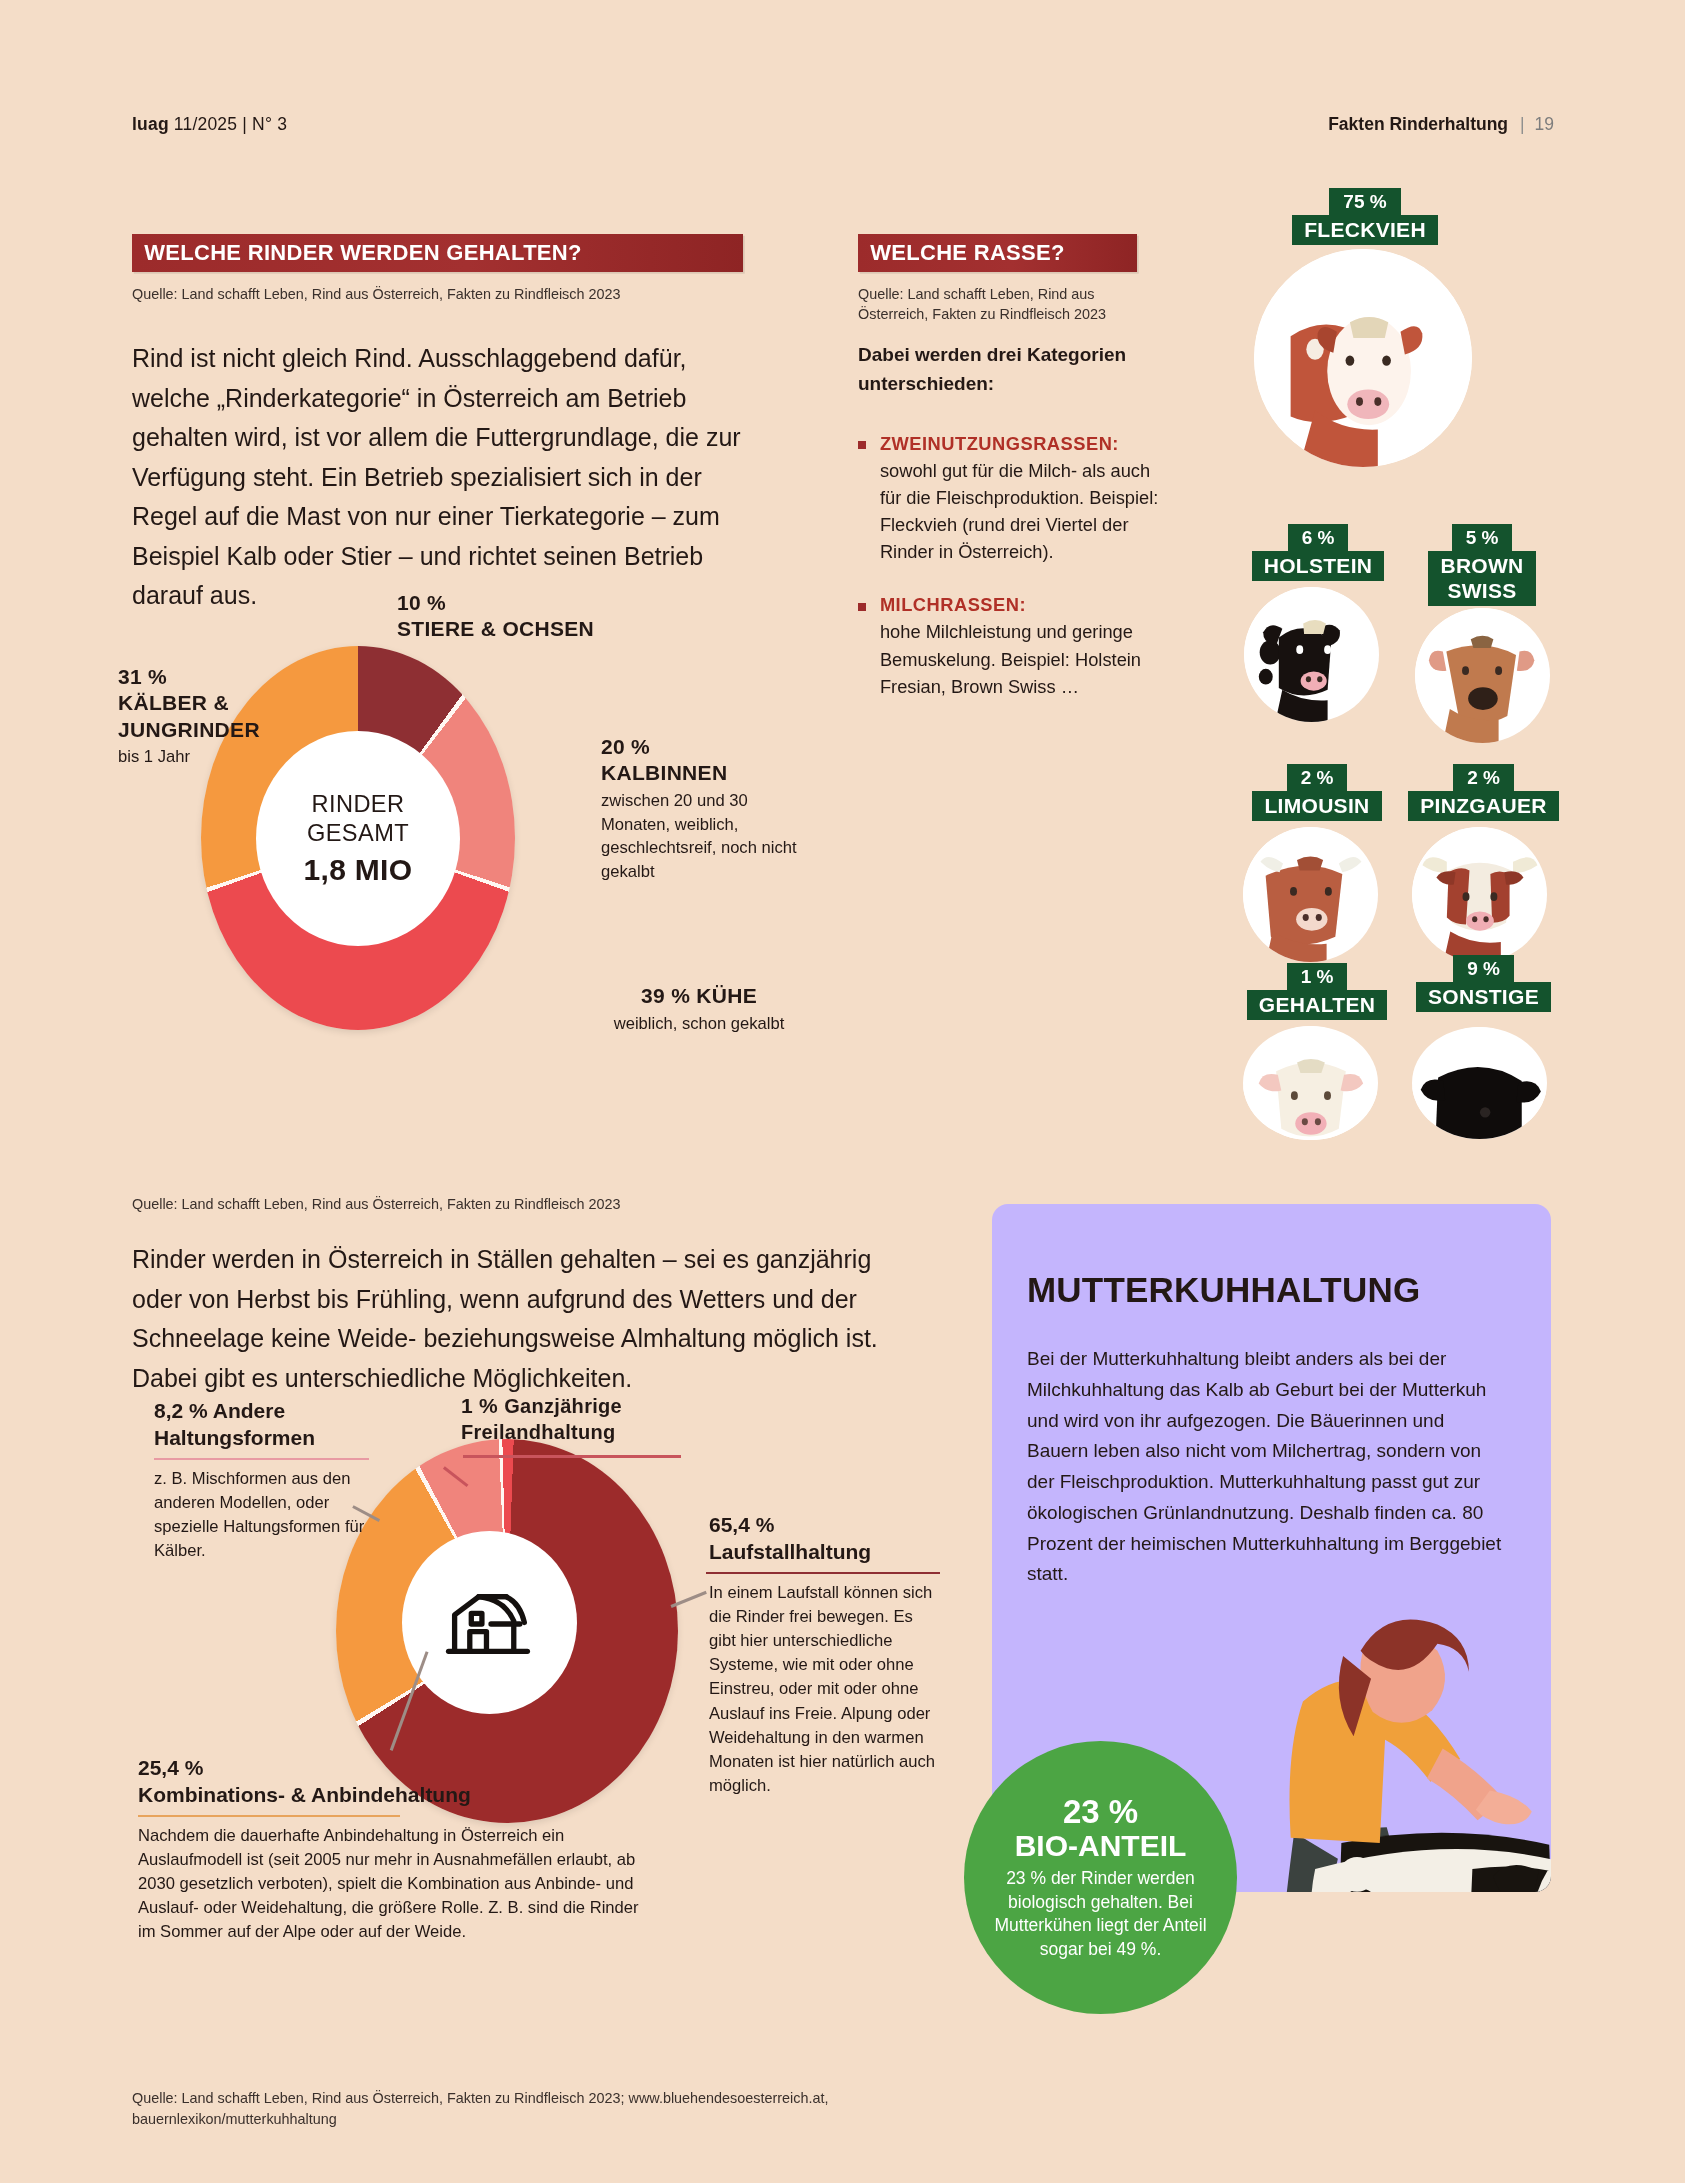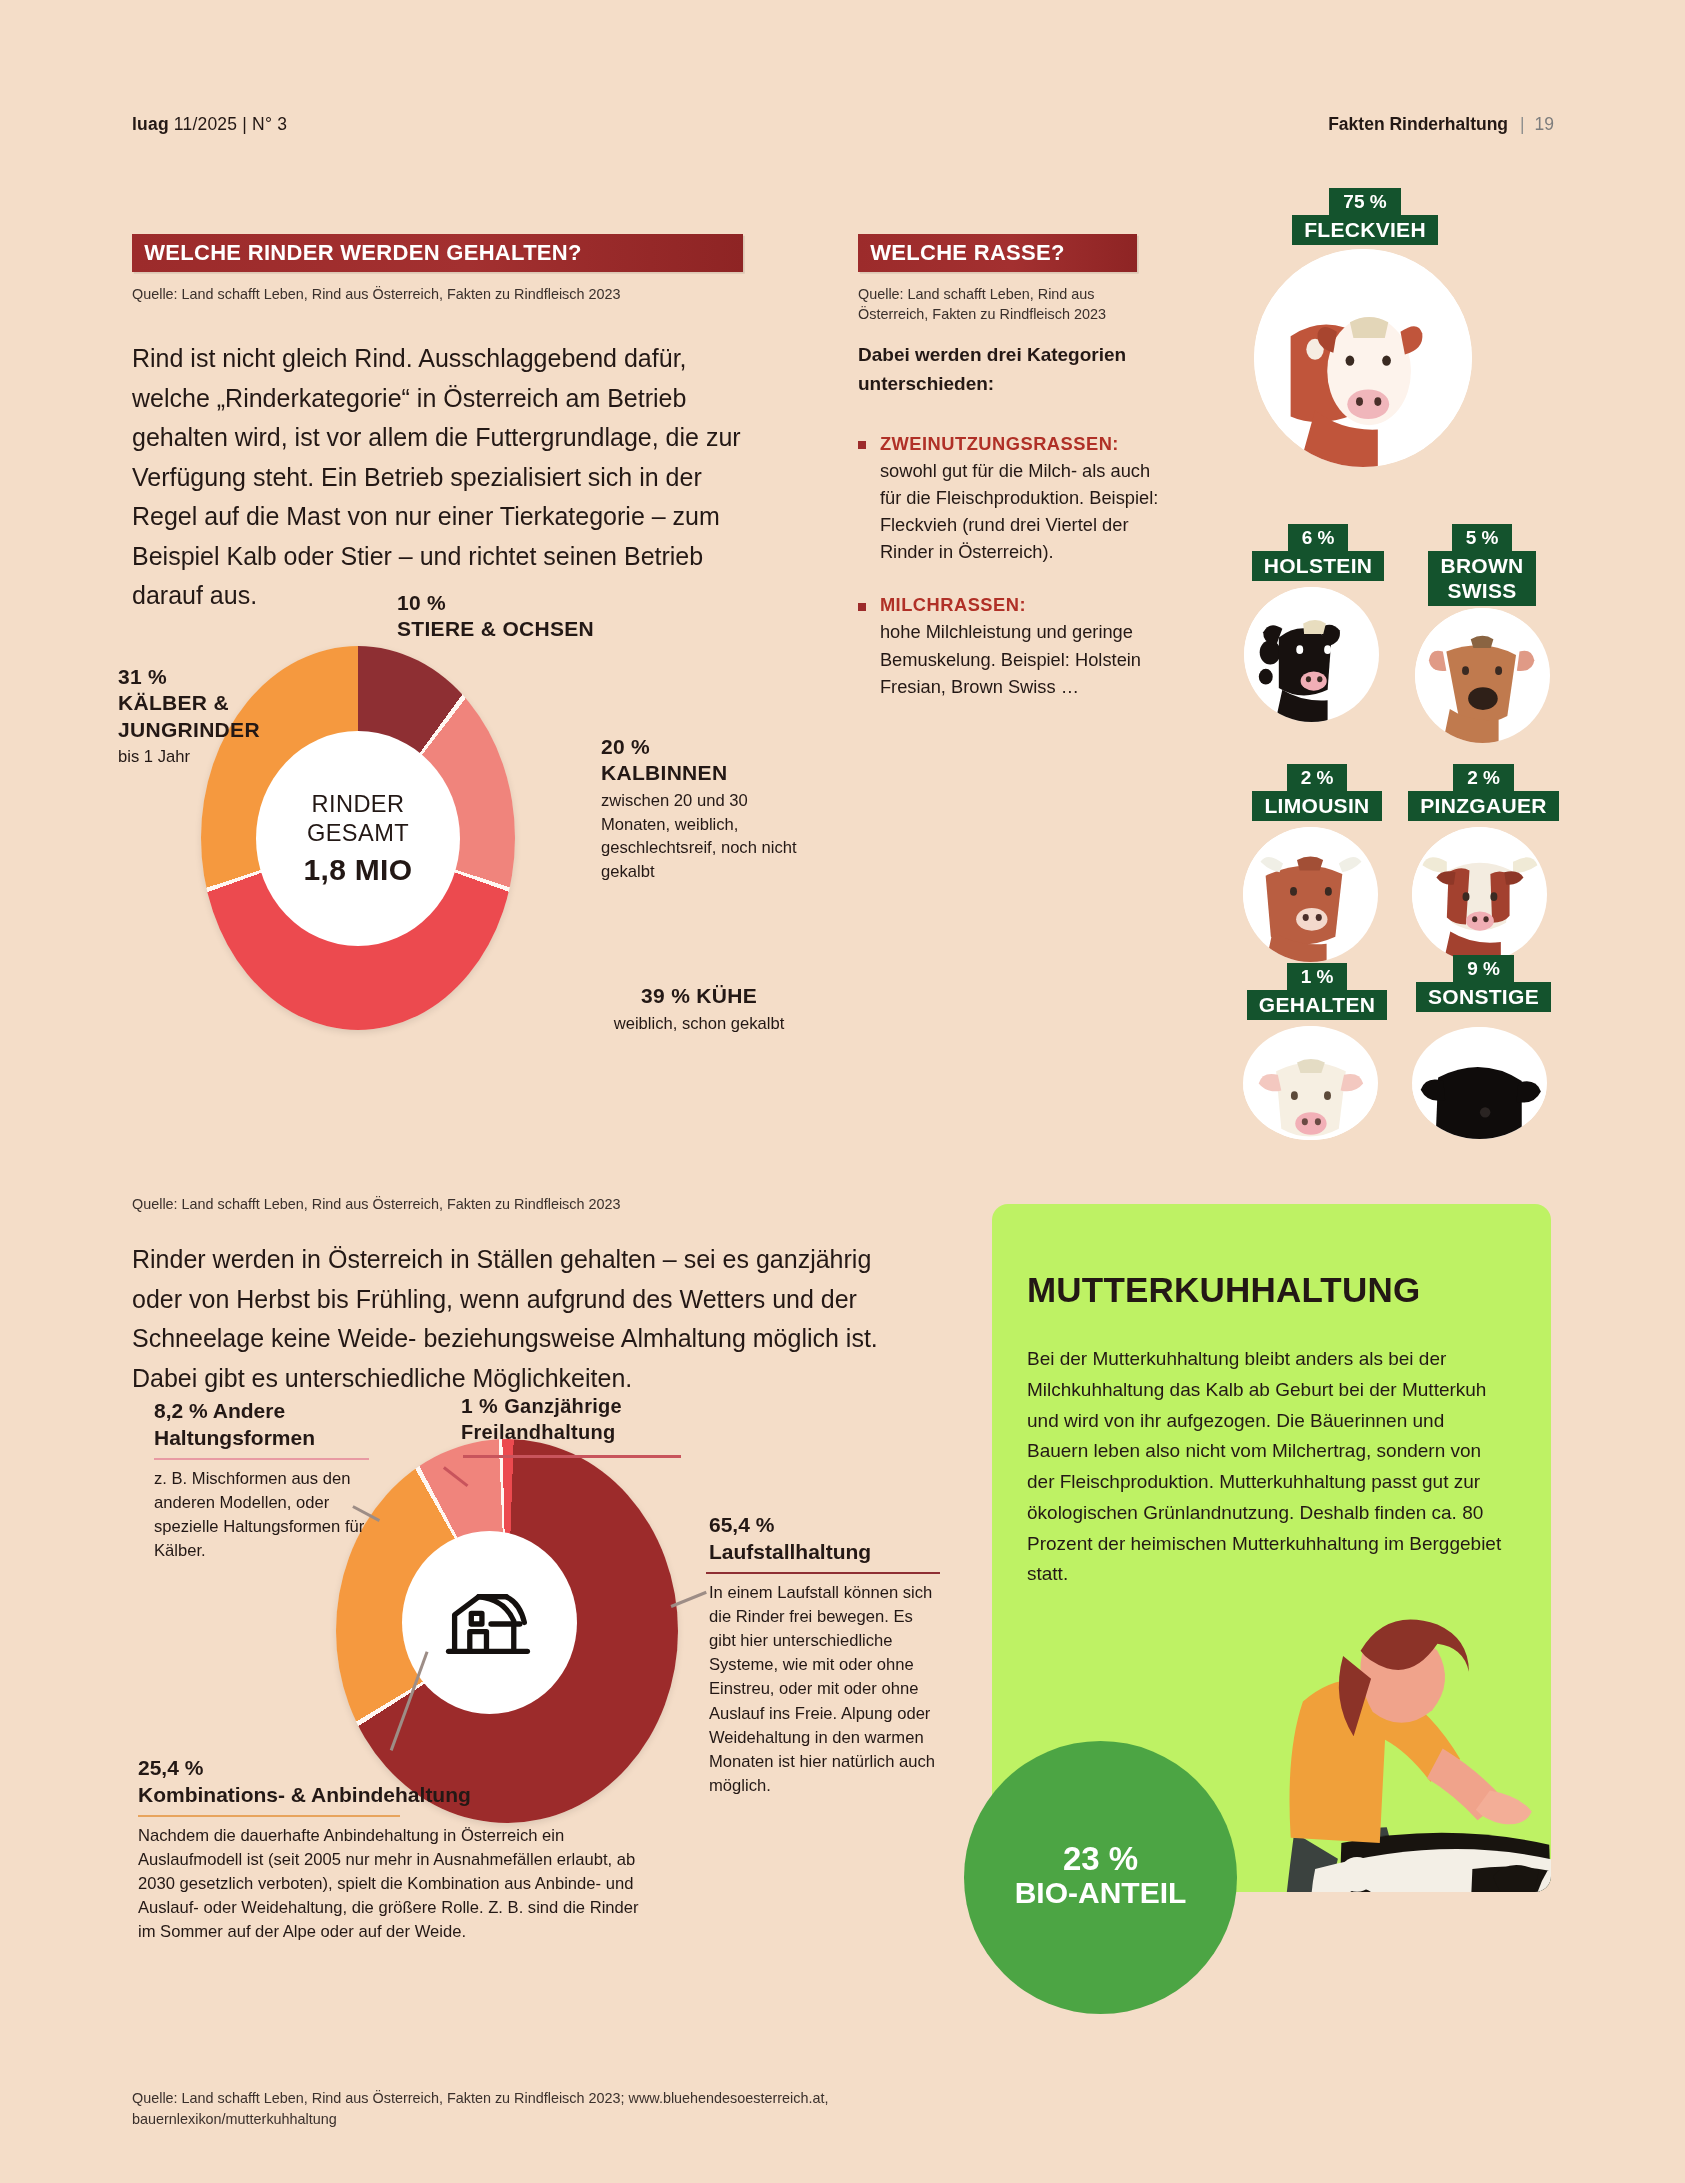--- a/index.html
+++ b/index.html
@@ -103,21 +103,21 @@
   .callout .head { font-size: 21px; font-weight: 700; line-height: 1.3; }
   .callout .rule { height: 2.6px; margin: 6.1px 0 7px 0; }
   .callout .body { font-size: 16.6px; line-height: 1.45; }
 
   
   .conn { position: absolute; background: #c8545c; height: 2.6px; }
 
   
   .mk-panel {
     position: absolute; left: 992px; top: 1204px; width: 559px; height: 688px;
-    background: #bef264; overflow: hidden; border-radius: 16px;
+    background: #c4b5fd; overflow: hidden; border-radius: 16px;
   }
   .mk-title {
     position: absolute; left: 35px; top: 66px;
     font-size: 35px; font-weight: 700; letter-spacing: 0.2px;
   }
   .mk-body {
     position: absolute; left: 35px; top: 140px; width: 476px;
     font-size: 19px; line-height: 1.62;
   }
   .bio-circle {
@@ -484,16 +484,17 @@
       <path d="M338 614 q-6 12 0 20 l28 0 0 -20 z" fill="#4a453f"></path>
       <path d="M454 612 q-6 12 0 20 l28 0 0 -20 z" fill="#4a453f"></path>
 
       <path d="M260 552 q-8 50 -4 82 l40 0 q0 -48 6 -82 z" fill="#18140f"></path>
     </svg>
   </div>
 
   <div class="bio-circle">
     <div class="bio-pct">23 %</div>
     <div class="bio-label">BIO-ANTEIL</div>
+    <div class="bio-text">23 % der Rinder werden biologisch gehalten. Bei Mutterkühen liegt der Anteil sogar bei 49 %.</div>
   </div>
 
 </div>
 
 
 </body></html>

